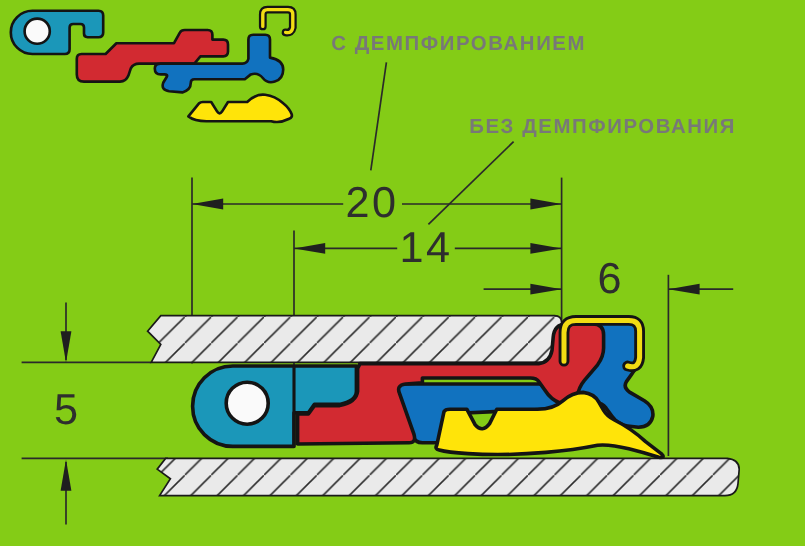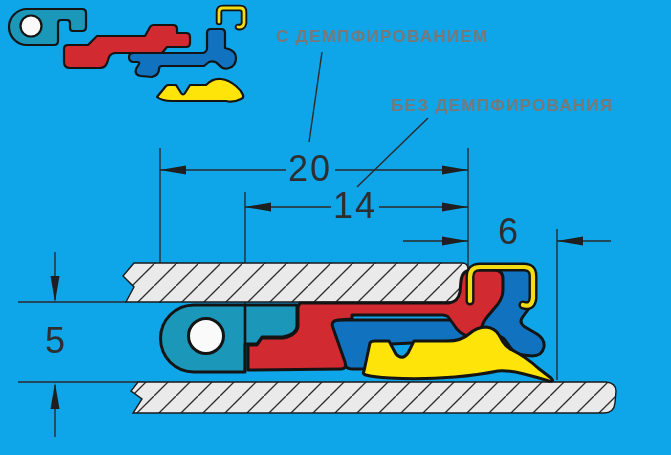--- a/index.html
+++ b/index.html
@@ -1,16 +1,16 @@
 <!DOCTYPE html>
 <html><head>
 <meta charset="utf-8">
 <style>
   html,body{margin:0;padding:0;}
-  .stage{position:relative;width:671px;height:455px;background:#0ea5e9;overflow:hidden;
+  .stage{position:relative;width:671px;height:455px;background:#84cc16;overflow:hidden;
          font-family:"Liberation Sans",sans-serif;}
   svg{display:block;}
   .dim-num{font-family:"Liberation Sans",sans-serif;font-size:36px;fill:#2e2e2e;letter-spacing:2px;}
   .callout{font-family:"Liberation Sans",sans-serif;font-size:17px;font-weight:bold;fill:#787878;letter-spacing:1.3px;}
   .dimline{stroke:#2a2a2a;stroke-width:1.4;fill:none;}
   .arrow{fill:#1f1f1f;stroke:none;}
 </style>
 </head>
 <body>
 

